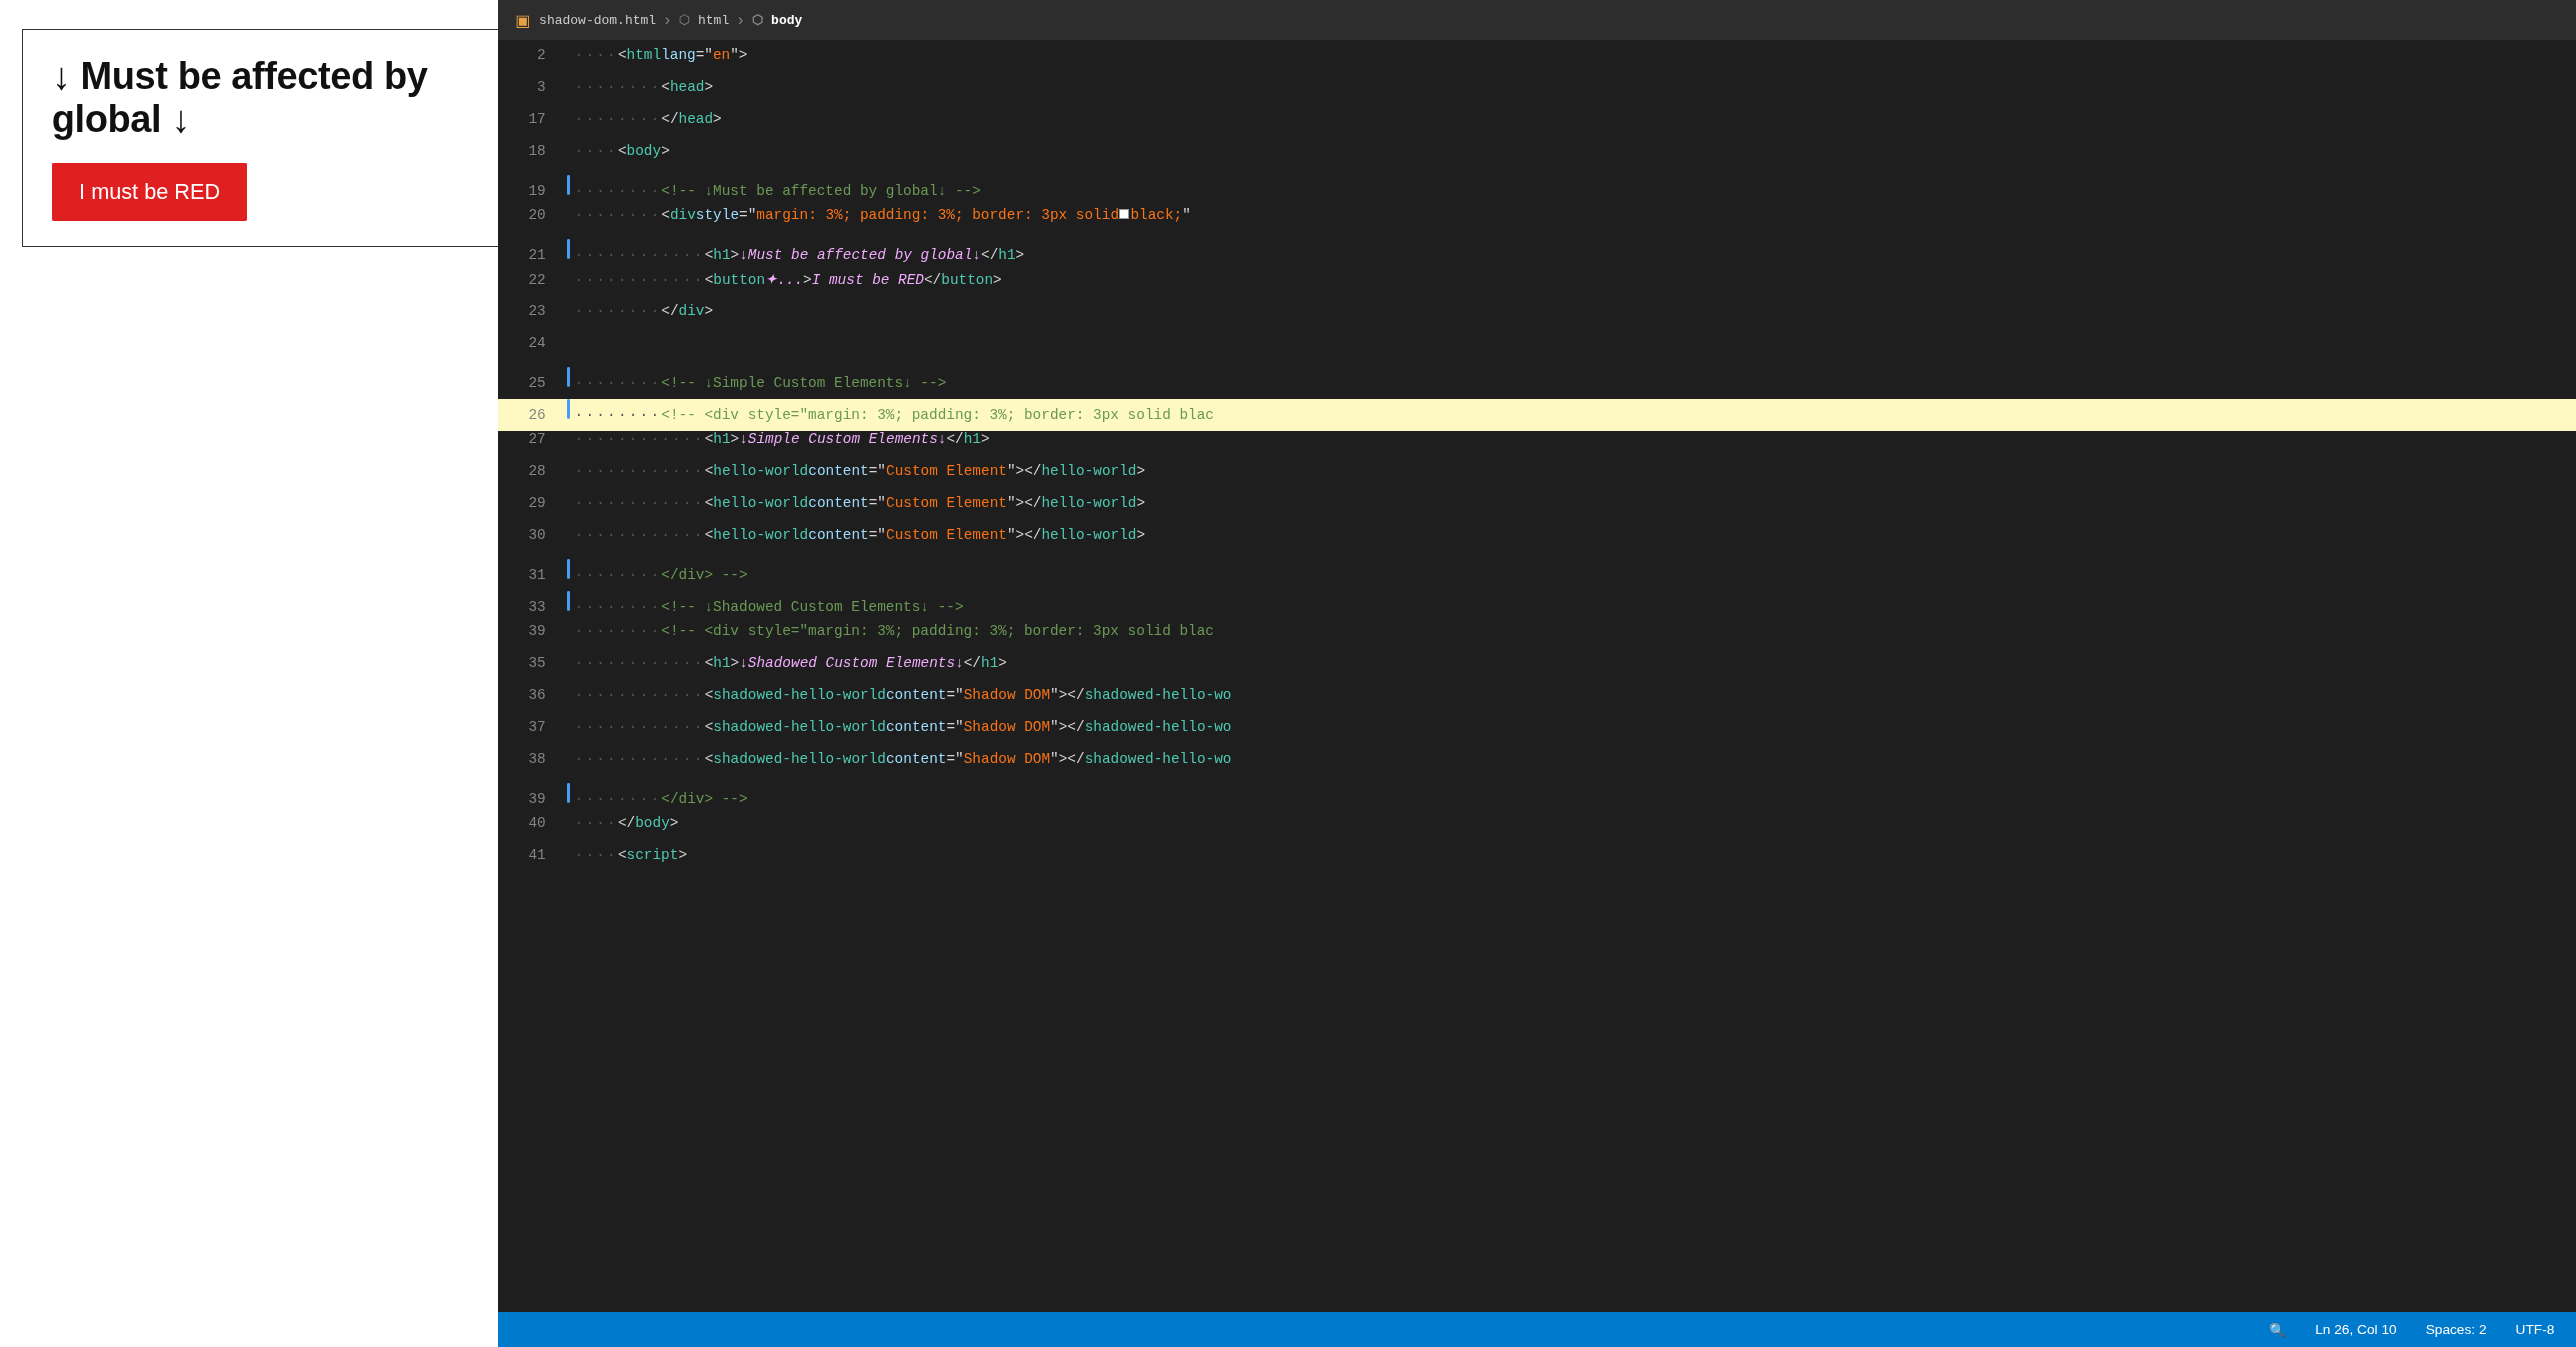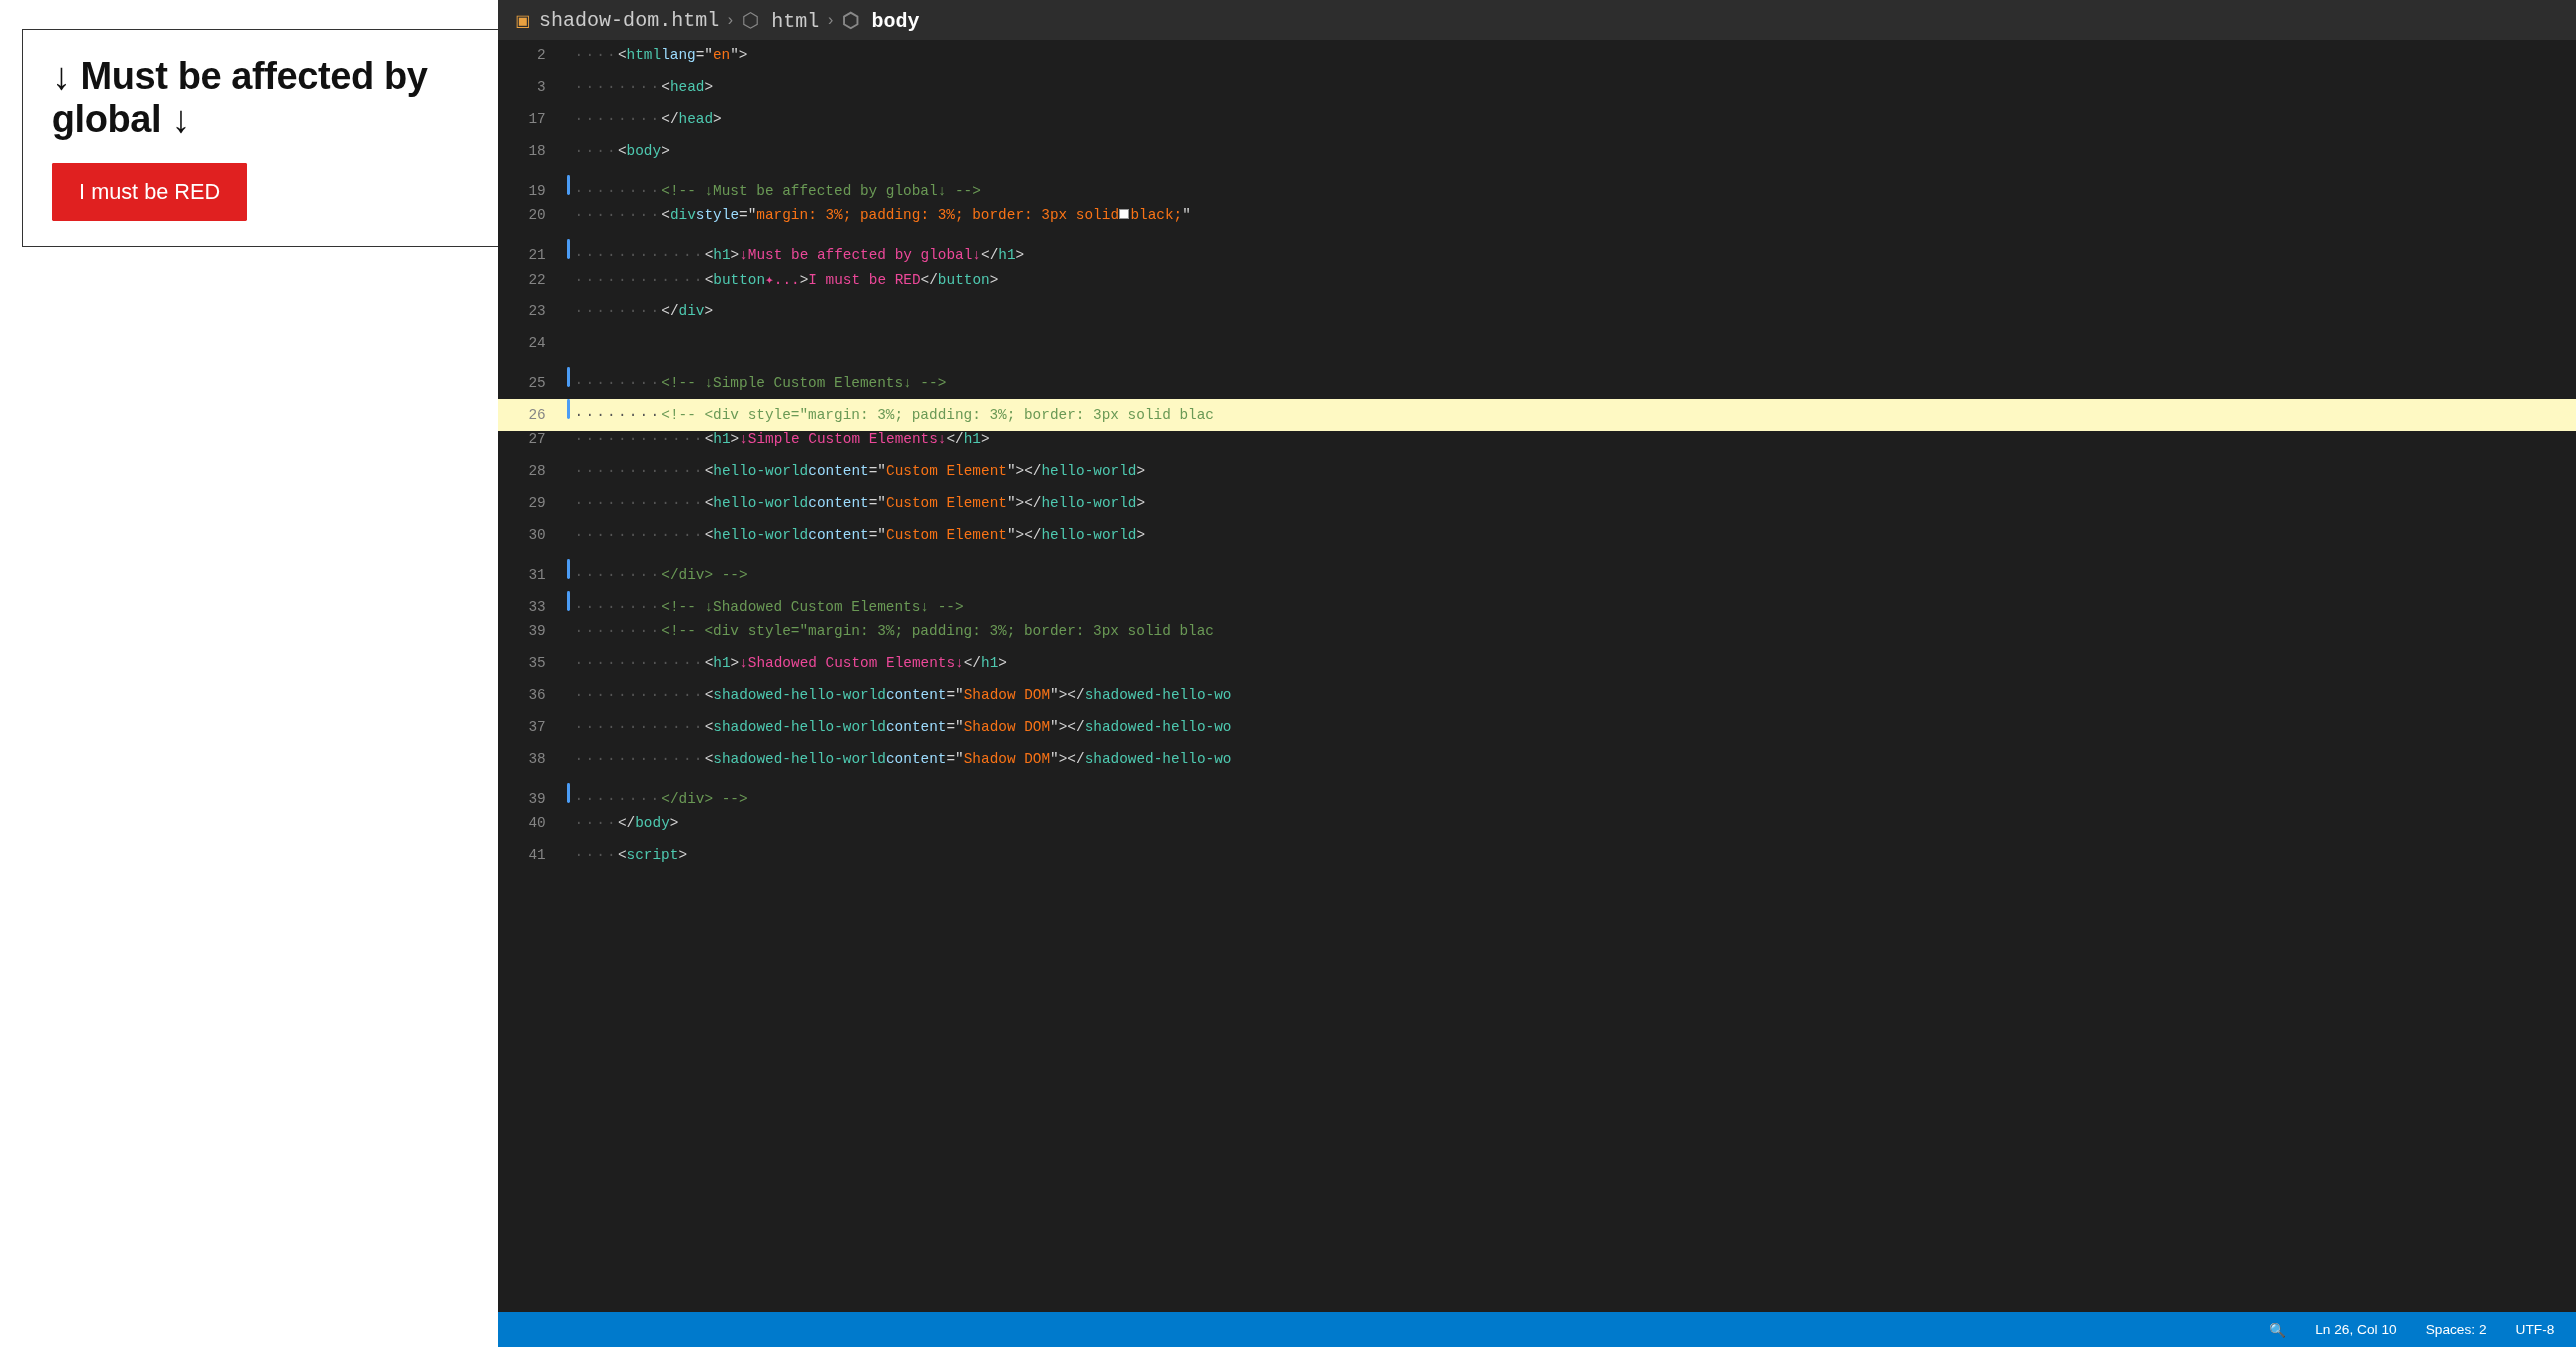--- a/index.html
+++ b/index.html
@@ -76,21 +76,21 @@
     }
 
     .titlebar-icon {
       color: #e8a040;
       font-size: 16px;
       margin-right: 2.9px;
     }
 
     .breadcrumb-item {
       color: #ccc;
-      font-size: 20px;
+      font-size: 13px;
       font-family: 'Courier New', monospace;
     }
 
     .breadcrumb-sep {
       color: #888;
       font-size: 16px;
       margin: 0 2.9px;
     }
 
     .breadcrumb-item.active {
@@ -159,21 +159,21 @@
       align-items: baseline;
       gap: 0;
     }
 
     
     .c-tag { color: #4ec9b0; }
     .c-attr { color: #9cdcfe; }
     .c-val { color: #f97316; }
     .c-comment { color: #6a9955; }
     .c-punct { color: #d4d4d4; }
-    .c-text { color: #ec4899; }
+    .c-text { color: #f0abfc; font-style: italic; }
     .c-dot { color: #555; letter-spacing: 2.2px; }
 
     
     .status-bar {
       height: 35px;
       background: #007acc;
       display: flex;
       align-items: center;
       justify-content: flex-end;
       padding: 0 21.7px;

